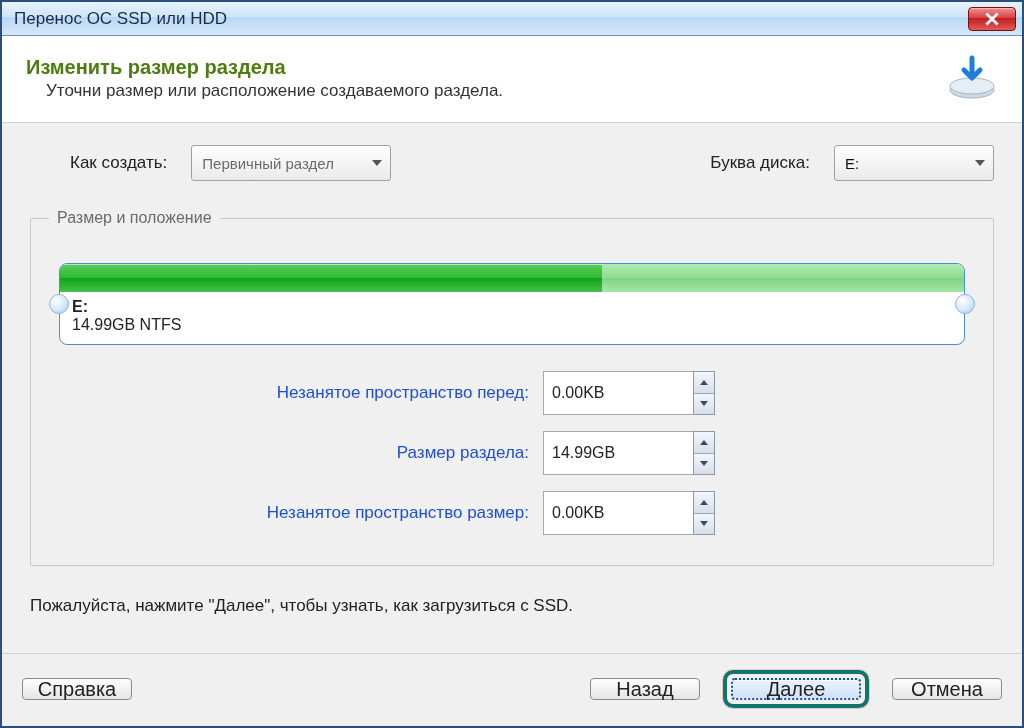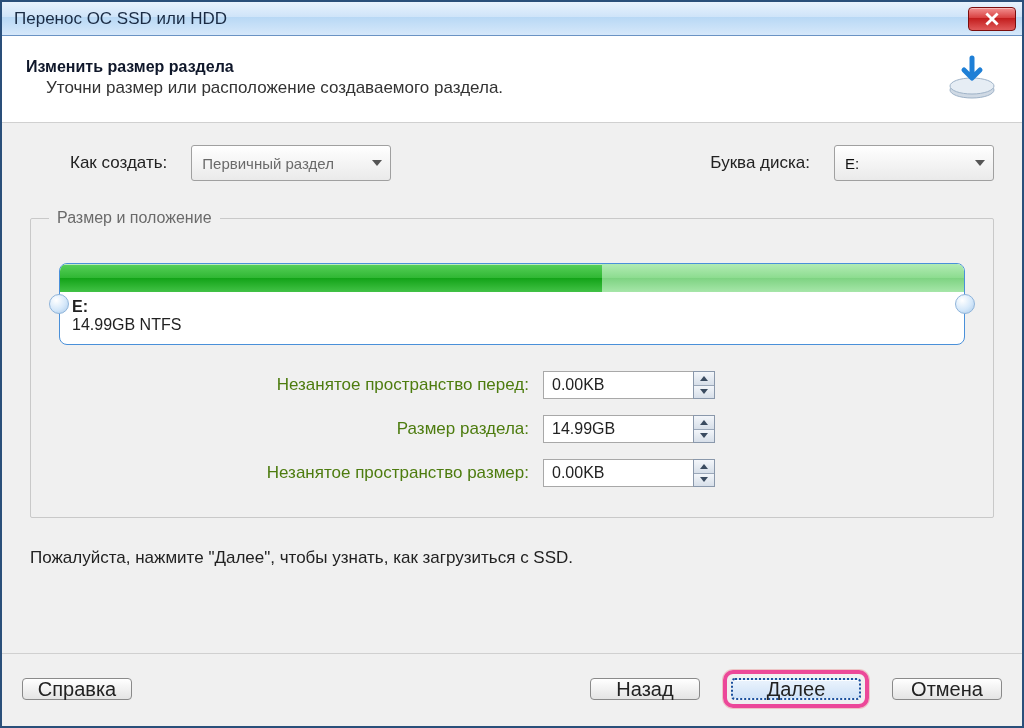--- a/index.html
+++ b/index.html
@@ -41,23 +41,23 @@
 
   .header {
     background: #fff;
     padding: 16px 24px 18px 24px;
     display: flex;
     justify-content: space-between;
     align-items: center;
     border-bottom: 1px solid #d0d0d0;
   }
   .header-text h2 {
-    font-size: 16px;
+    font-size: 20px;
     font-weight: bold;
-    color: #0f172a;
+    color: #4d7c0f;
   }
   .header-text .subtitle {
     font-size: 17px;
     color: #333;
     padding-left: 20px;
     margin-top: 2px;
   }
   .header-icon { width: 52px; height: 52px; }
 
   .content {
@@ -168,24 +168,24 @@
     margin-top: 26px;
     padding-right: 260px;
   }
   .field-row {
     display: flex;
     align-items: center;
     justify-content: flex-end;
     gap: 14px;
     font-size: 17px;
   }
-  .field-row label { color: #4d7c0f; margin-left: 32px; }
+  .field-row label { color: #1d4ed8; margin-left: 32px; }
   .spinner {
     display: flex;
-    height: 28px;
+    height: 44px;
   }
   .spinner input {
     width: 150px;
     border: 1px solid #a8a8a8;
     border-right: none;
     font-size: 16px;
     padding: 0 8px;
     background: #fff;
     color: #222;
   }
@@ -234,21 +234,21 @@
     background: linear-gradient(to bottom,#ffffff,#e4e4e4);
     font-size: 20px;
     color: #222;
     cursor: pointer;
     display: flex;
     align-items: center;
     justify-content: center;
     box-shadow: inset 0 1px 0 rgba(255,255,255,.8);
   }
   .btn-next-wrap {
-    border: 4px solid #ec4899;
+    border: 4px solid #0f766e;
     border-radius: 10px;
     padding: 4px;
     box-shadow: 0 0 0 1px rgba(226,27,27,.2);
   }
   .btn-next {
     min-width: 130px;
     border: 2px dotted #1a4f9c;
     background: linear-gradient(to bottom,#eaf3fd,#cfe2f7);
   }
 </style>

